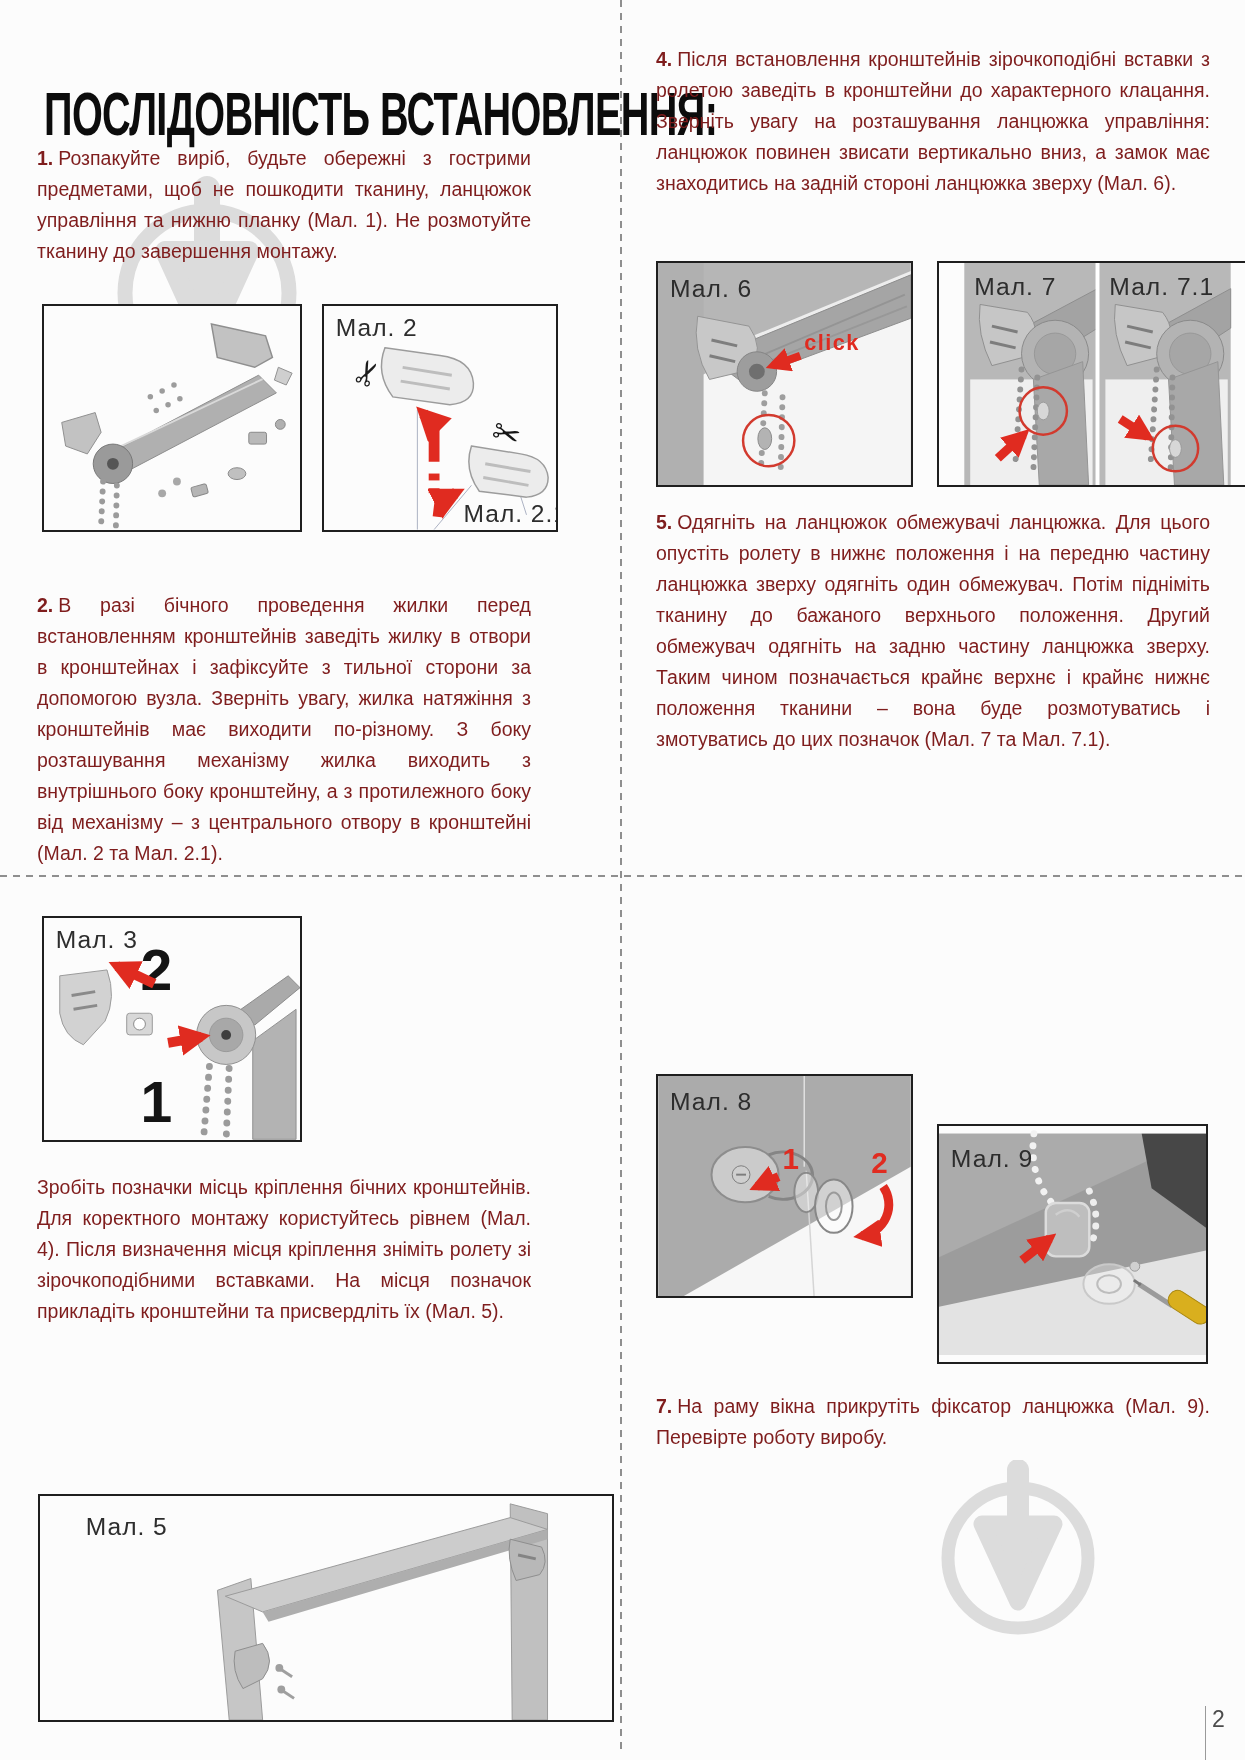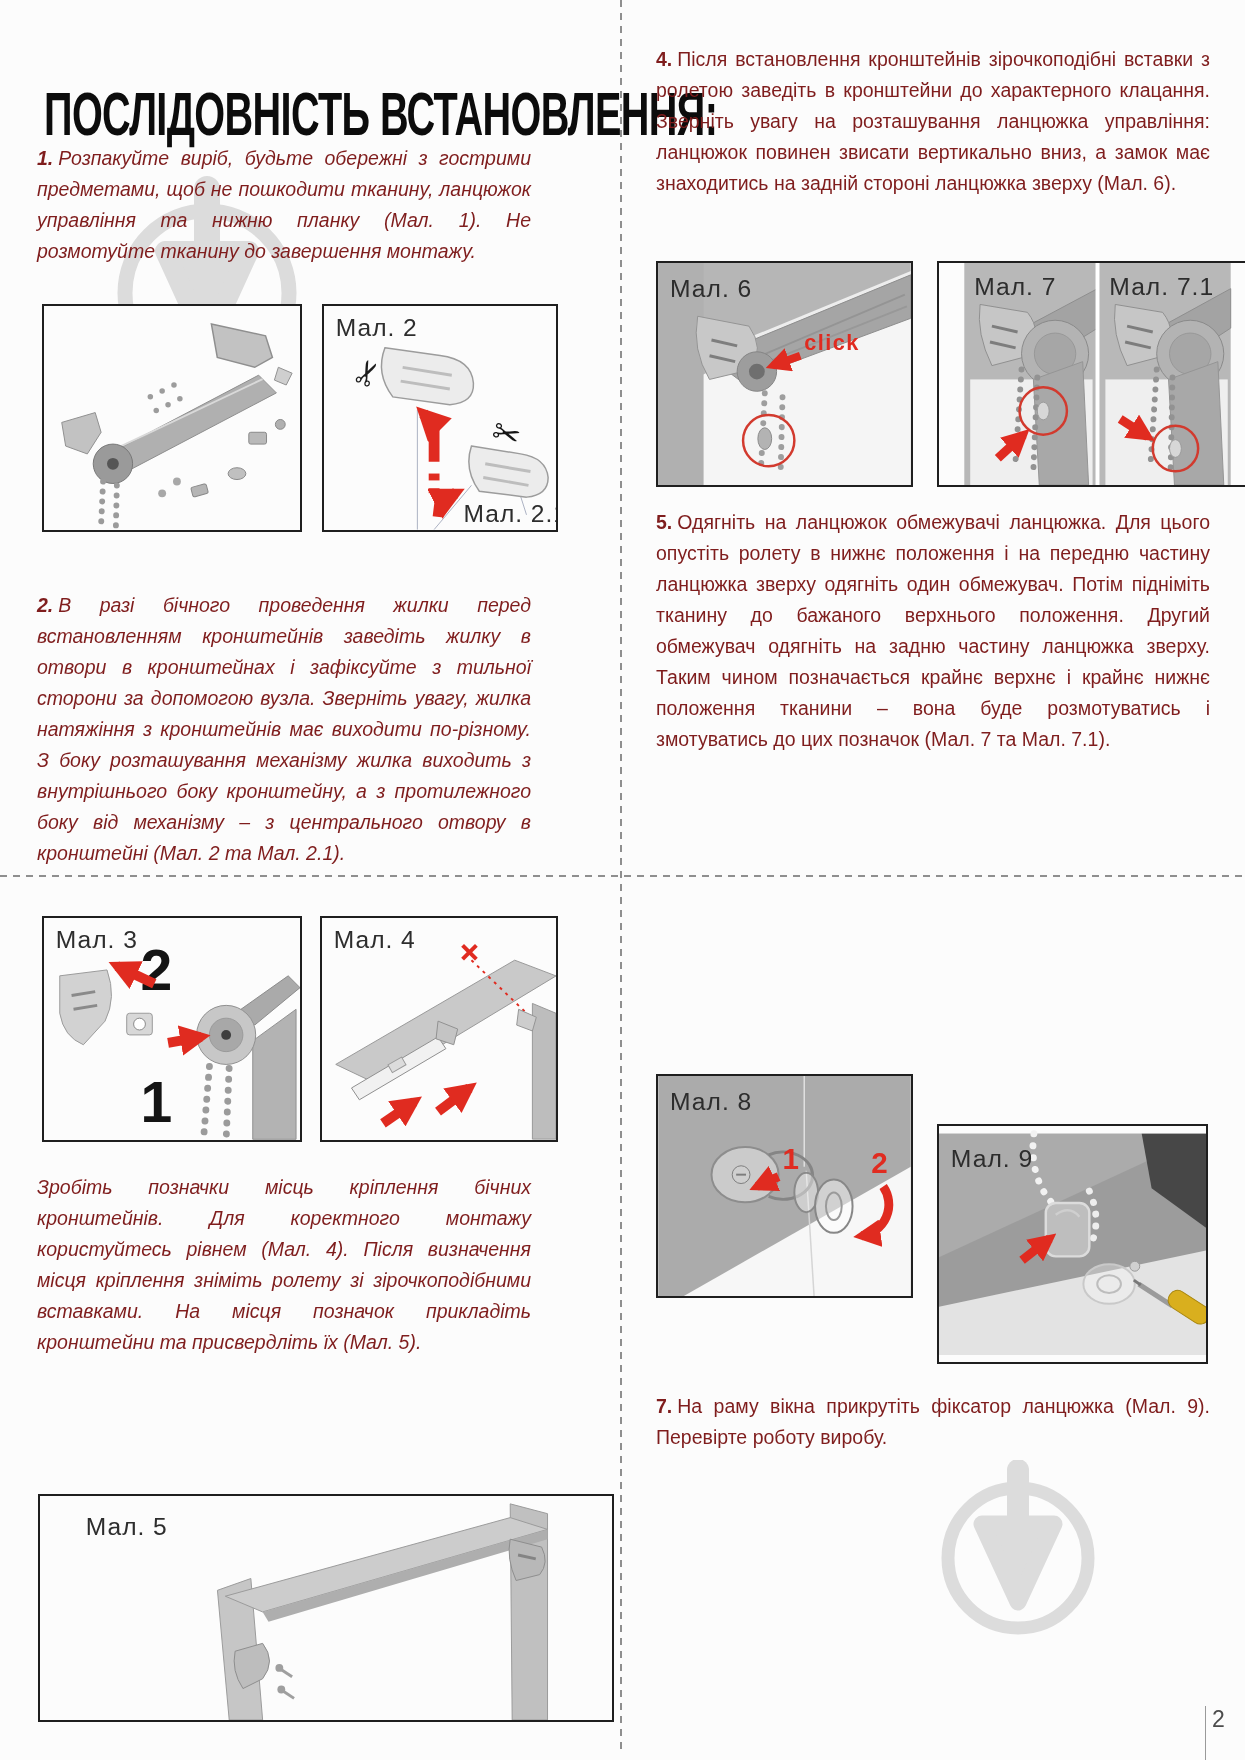--- a/index.html
+++ b/index.html
@@ -16,21 +16,21 @@
   
   .title{
     position:absolute;left:44px;top:36px;white-space:nowrap;
     font-size:62px;font-weight:700;color:#0c0c0c;letter-spacing:-1px;
     transform:scaleX(0.64);transform-origin:0 0;
   }
   
   .step{position:absolute;font-size:19.5px;line-height:31px;text-align:justify;color:#7f1d1d;}
   .step p{margin:0 0 6px 0;}
   .stepnum{font-weight:700;padding-right:5px;}
-  .col-l{left:37px;width:494px;font-style:italic;}
+  .col-l{left:37px;width:494px;}
   .col-r{left:656px;width:554px;}
   
   .figbox{position:absolute;background:#fcfcfc;border:2px solid #1f1f1f;box-sizing:border-box;}
   .figbox svg{display:block;width:100%;height:100%;}
   svg text{font-family:"Liberation Sans",sans-serif;}
   .figlabel{font-size:25px;fill:#2d2d2d;letter-spacing:1px;}
   .bignum{font-size:58px;font-weight:700;fill:#141414;}
   .rednum{font-size:30px;font-weight:700;fill:#e02b20;}
   .clicktext{font-size:22px;font-weight:700;fill:#e02b20;letter-spacing:1.5px;}
   .rarrow{stroke:#e02b20;fill:none;}
@@ -143,38 +143,20 @@
       <text class="bignum" x="98" y="72">2</text>
       <line class="rarrow" x1="112" y1="66" x2="74" y2="48" stroke-width="10" marker-end="url(#ah)"></line>
       <line class="rarrow" x1="126" y1="126" x2="160" y2="120" stroke-width="10" marker-end="url(#ah)"></line>
       <line class="chain" x1="168" y1="150" x2="162" y2="224" stroke="#9b9b9b" stroke-width="7" stroke-dasharray="0.1 11"></line>
       <line class="chain" x1="188" y1="152" x2="185" y2="224" stroke="#9b9b9b" stroke-width="7" stroke-dasharray="0.1 11"></line>
       <text class="bignum" x="98" y="206">1</text>
       <text class="figlabel" x="12" y="30">Мал. 3</text>
     </svg>
   </div>
 
-  <div class="figbox" style="left:320px;top:916px;width:238px;height:226px">
-    <svg viewBox="0 0 238 224">
-      <polygon points="14,148 196,42 238,58 56,168" fill="#c9c9c9" stroke="#989898"></polygon>
-      <polygon points="214,86 238,96 238,224 214,224" fill="#bdbdbd" stroke="#989898"></polygon>
-      <polygon points="30,172 118,120 126,132 38,184" fill="#f1f1f1" stroke="#8e8e8e"></polygon>
-      <rect x="68" y="144" width="16" height="9" transform="rotate(-30 76 148)" fill="#dcdcdc" stroke="#999"></rect>
-      <path d="M118,104 l20,8 -4,16 -18,-6 z" fill="#c4c4c4" stroke="#909090"></path>
-      <line class="rarrow" x1="62" y1="208" x2="94" y2="186" stroke-width="10" marker-end="url(#ah)"></line>
-      <line class="rarrow" x1="118" y1="196" x2="150" y2="172" stroke-width="10" marker-end="url(#ah)"></line>
-      <g stroke="#e02b20" stroke-width="4">
-        <line x1="143" y1="27" x2="157" y2="41"></line>
-          <line x1="157" y1="27" x2="143" y2="41"></line>
-      </g>
-      <line x1="152" y1="42" x2="206" y2="94" stroke="#e02b20" stroke-width="2" stroke-dasharray="3 5"></line>
-      <path d="M200,92 l18,8 -4,14 -16,-6 z" fill="#cdcdcd" stroke="#949494"></path>
-      <text class="figlabel" x="12" y="30">Мал. 4</text>
-    </svg>
-  </div>
 
   <div class="step col-l" style="top:1172px">
     <p><span>Зробіть позначки місць кріплення бічних кронштейнів. Для коректного монтажу користуйтесь рівнем (Мал. 4). Після визначення місця кріплення зніміть ролету зі зірочкоподібними вставками. На місця позначок прикладіть кронштейни та присвердліть їх (Мал. 5).</span></p>
   </div>
 
   <div class="figbox" style="left:38px;top:1494px;width:576px;height:228px">
     <svg viewBox="0 0 521 228">
       <polygon points="448,8 486,18 486,228 450,228" fill="#c0c0c0" stroke="#9a9a9a"></polygon>
       <polygon points="150,96 184,84 196,228 162,228" fill="#c6c6c6" stroke="#9a9a9a"></polygon>
       <polygon points="158,102 448,22 486,34 196,118" fill="#cccccc" stroke="#9a9a9a"></polygon>

